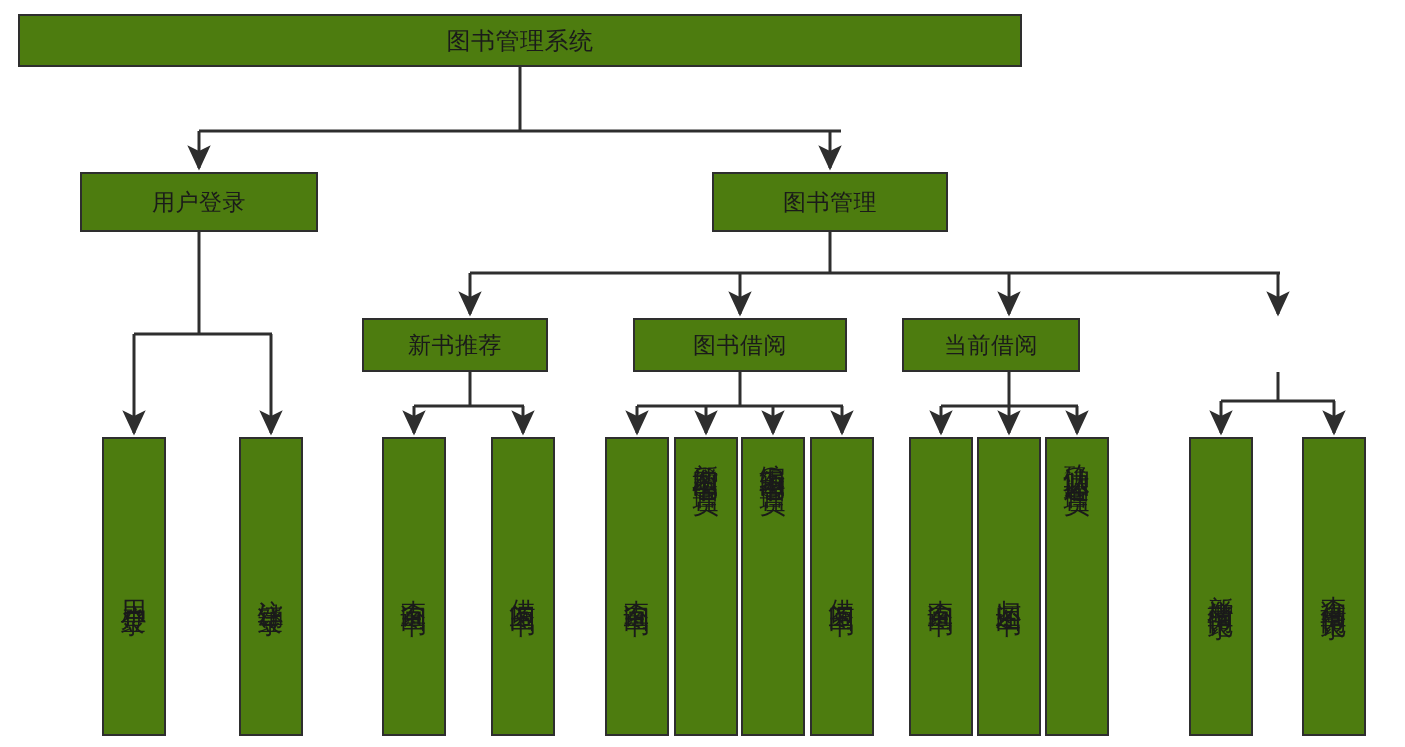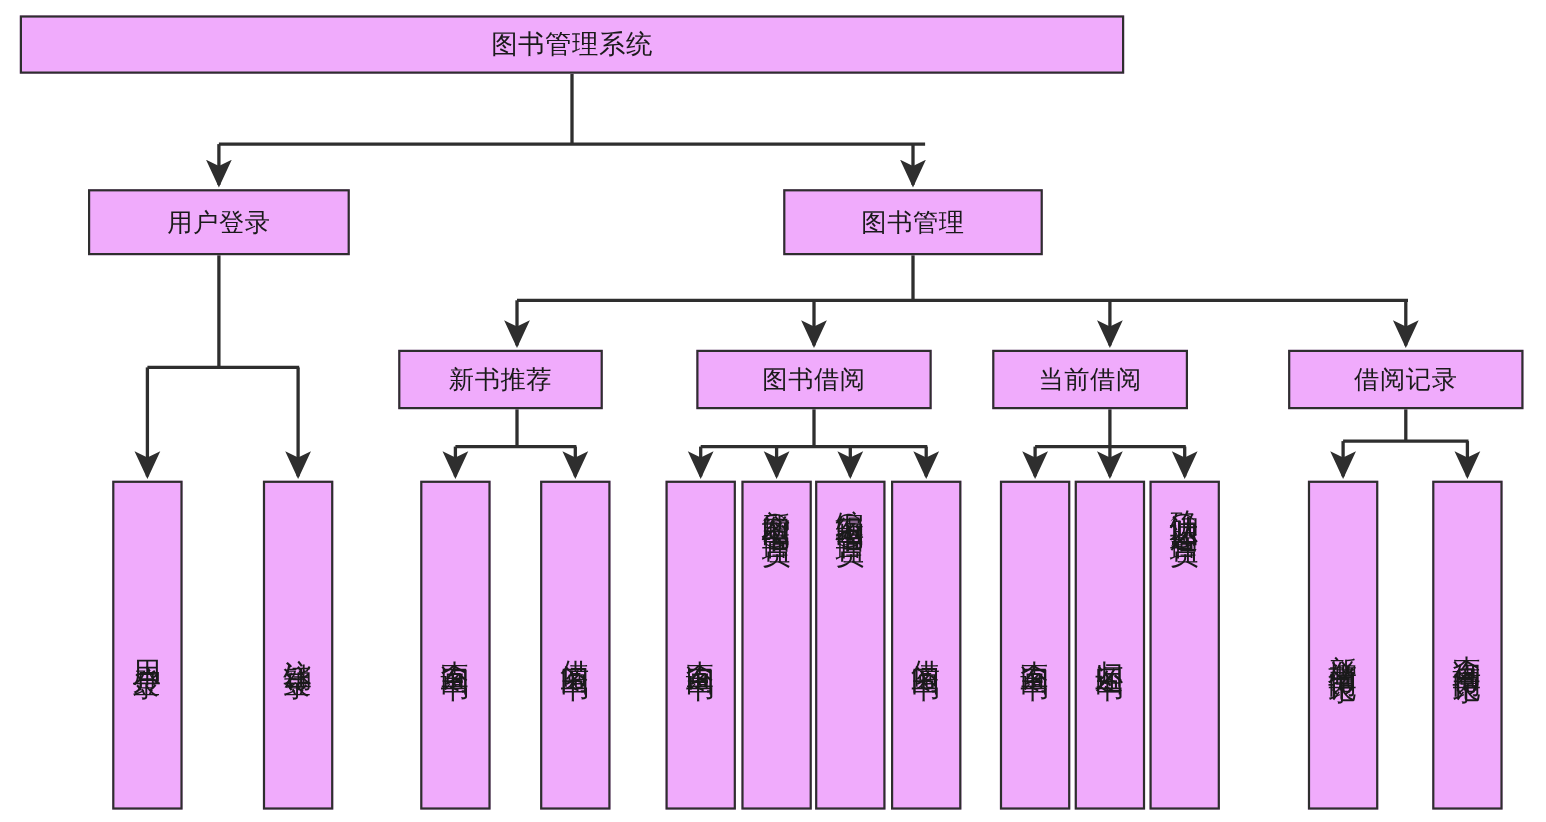--- a/index.html
+++ b/index.html
@@ -22,21 +22,21 @@
     left: 0;
     top: 0;
     width: 1405px;
     height: 747px;
     pointer-events: none;
   }
   .node {
     position: absolute;
     box-sizing: border-box;
     border: 2.5px solid #2e2e2e;
-    background: #f0abfc;
+    background: #4d7c0f;
     display: flex;
     align-items: center;
     justify-content: center;
     color: #1a1a1a;
   }
   .node-label {
     display: block;
     text-align: center;
     line-height: 1.22;
     letter-spacing: 0.5px;
@@ -148,23 +148,20 @@
   </div>
 
   <div class="node horiz" style="left:633px; top:318px; width:214px; height:54px;">
     <span class="node-label">图书借阅</span>
   </div>
 
   <div class="node horiz" style="left:902px; top:318px; width:178px; height:54px;">
     <span class="node-label">当前借阅</span>
   </div>
 
-  <div class="node horiz" style="left:1171px; top:318px; width:214px; height:54px;">
-    <span class="node-label">借阅记录</span>
-  </div>
 
   <div class="node vert centered" style="left:102px; top:437px; width:64px; height:299px;">
     <span class="node-label">用户登录</span>
   </div>
 
   <div class="node vert centered" style="left:239px; top:437px; width:64px; height:299px;">
     <span class="node-label">注销登录</span>
   </div>
 
   <div class="node vert centered" style="left:382px; top:437px; width:64px; height:299px;">

